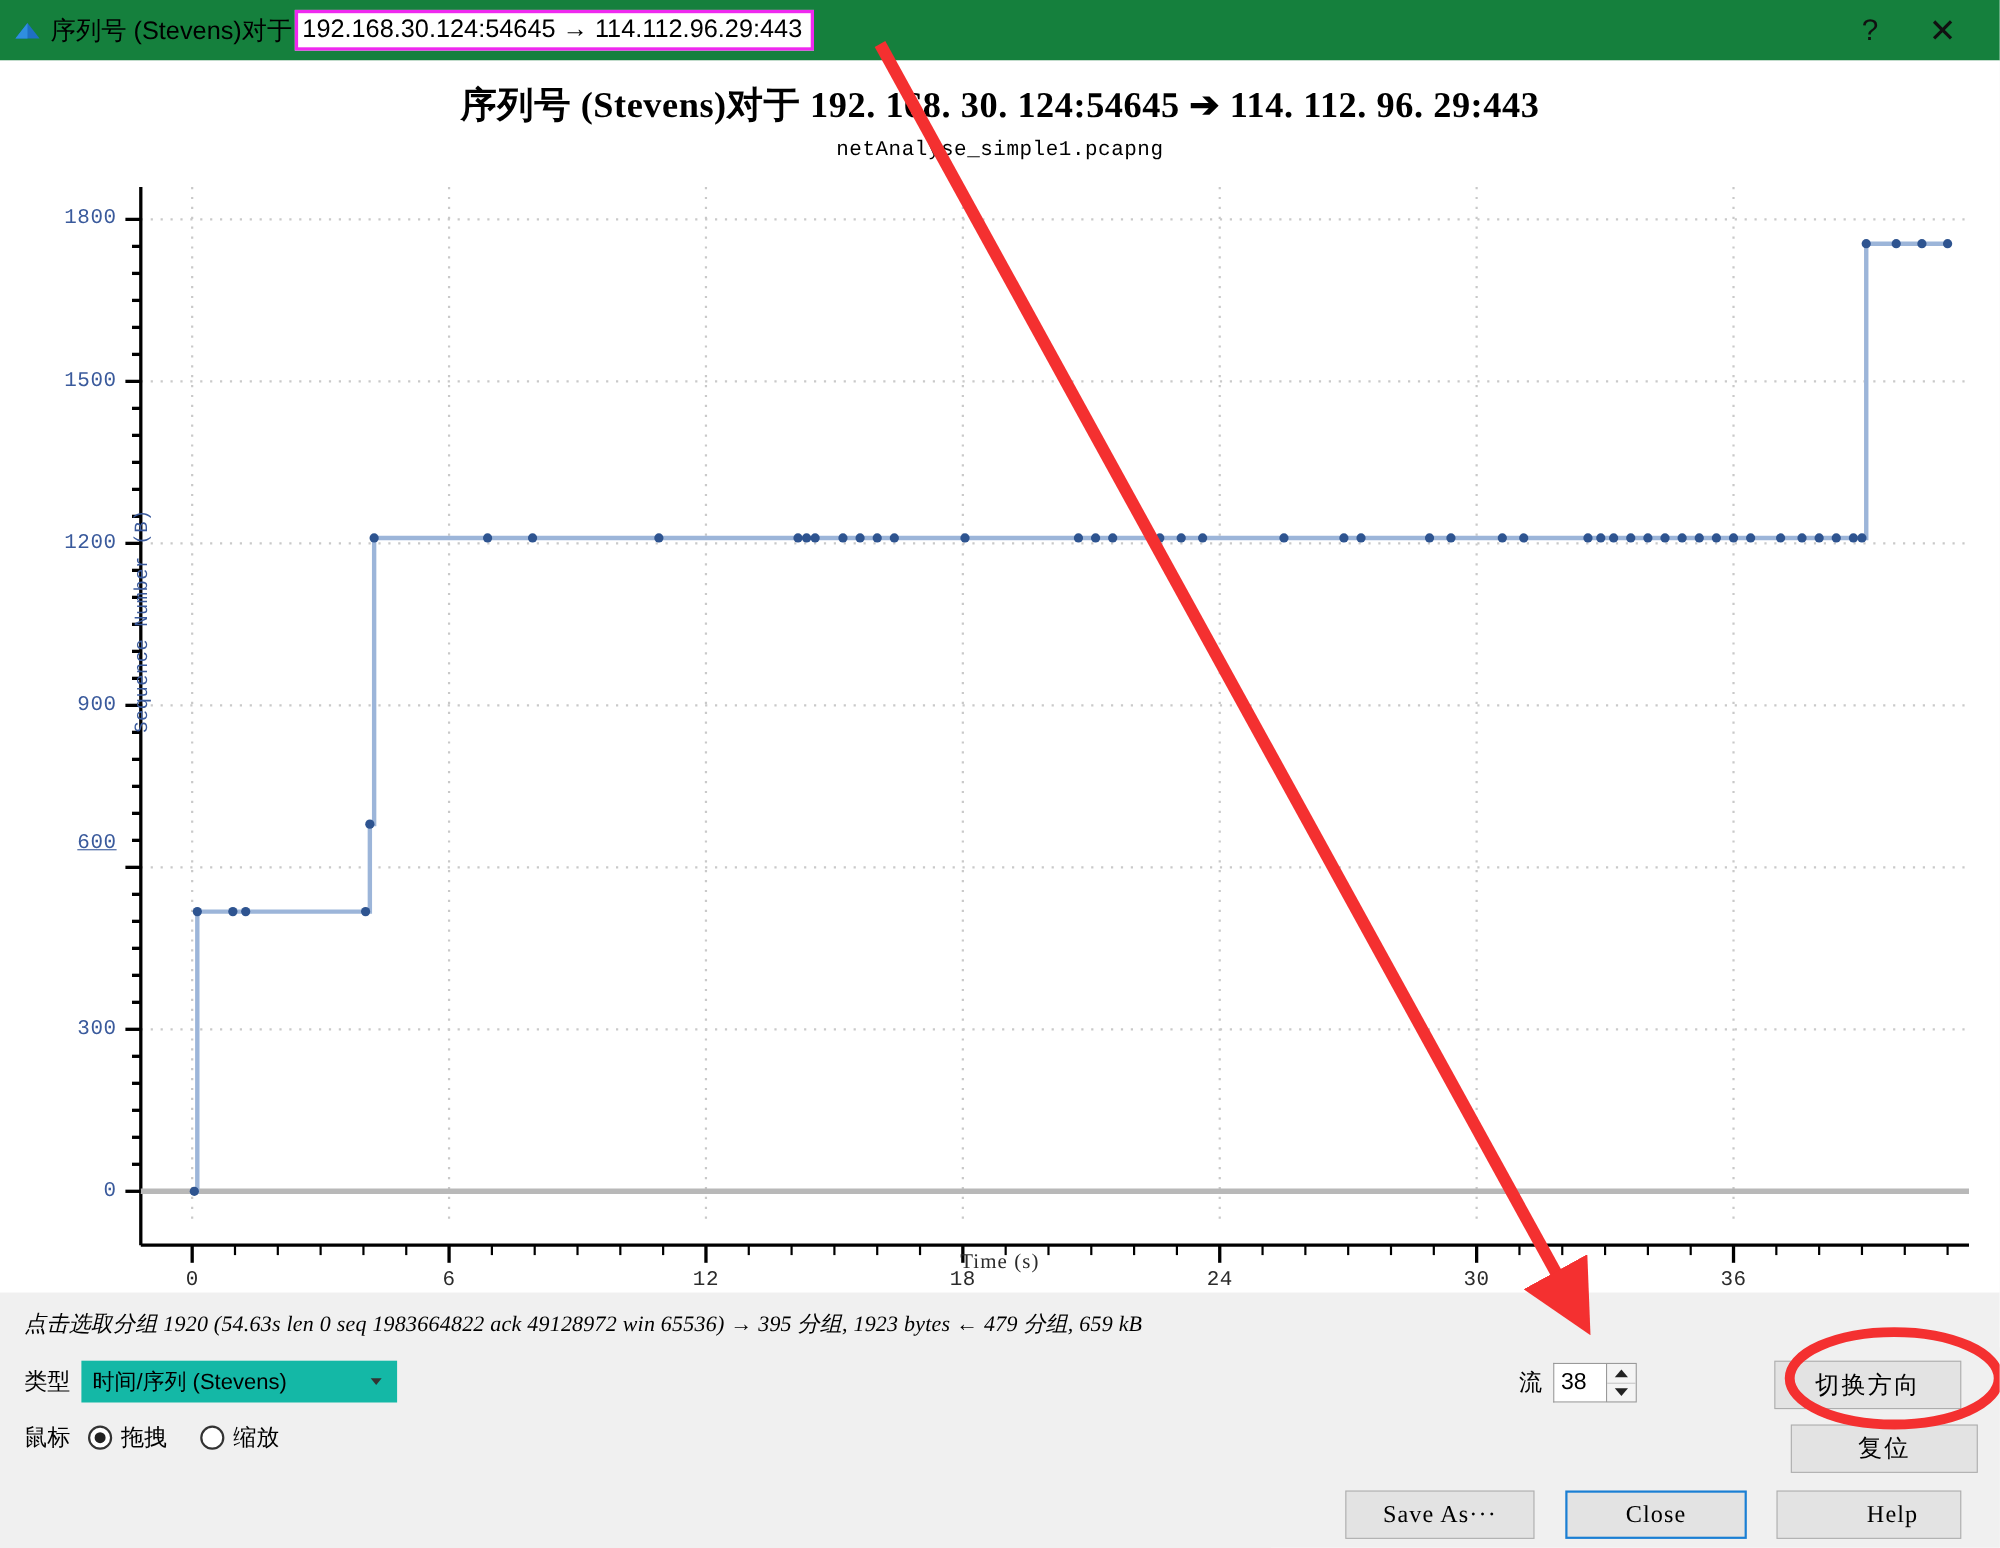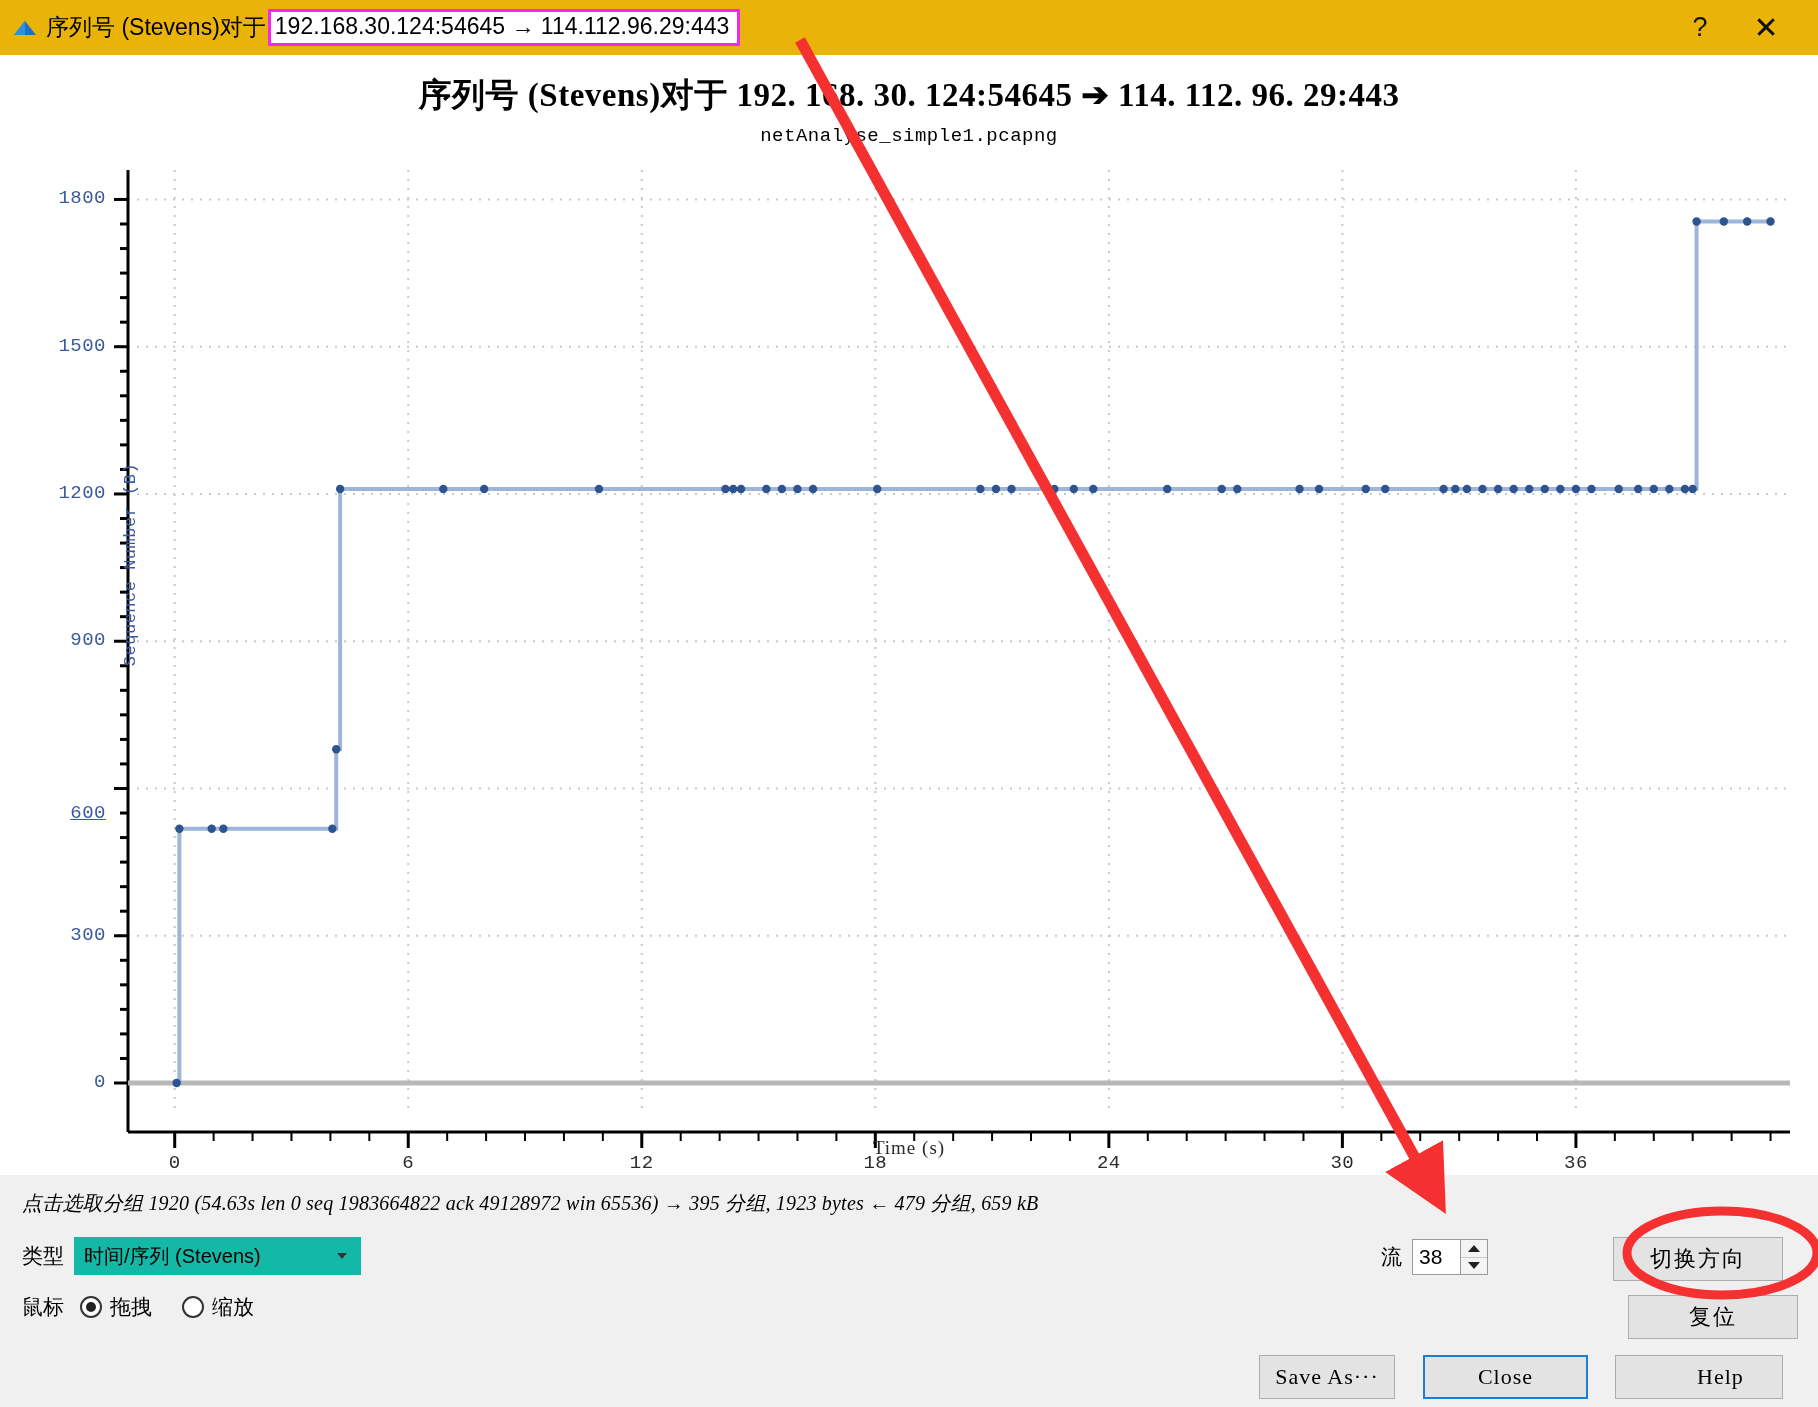--- a/index.html
+++ b/index.html
@@ -7,21 +7,21 @@
     width: 1818px; height: 1407px;
     background: #ffffff;
     font-family: "Liberation Sans", sans-serif;
     overflow: hidden;
   }
   #app { position: relative; width: 1818px; height: 1407px; background: #f0f0f0; }
 
   
   #titlebar {
     position: absolute; left: 0; top: 0; width: 1818px; height: 55px;
-    background: #eab308; display: flex; align-items: center;
+    background: #15803d; display: flex; align-items: center;
   }
   #wireshark-logo {
     width: 26px; height: 20px; margin-left: 12px; margin-right: 8px;
     position: relative; flex: none;
   }
   #wireshark-logo svg { display: block; }
   #title-text {
     font-size: 23px; color: #000; white-space: nowrap;
     font-family: "Liberation Sans", sans-serif;
   }
@@ -135,21 +135,21 @@
   .btn {
     background: #e3e3e3; border: 1px solid #adadad;
     font-family: "Liberation Serif", serif; font-size: 22px; color: #000;
     display: flex; align-items: center; justify-content: center;
     letter-spacing: 1px;
   }
   .btn-cn { font-family: "Liberation Sans", sans-serif; letter-spacing: 2px; }
 
   #btn-switch-dir { position: absolute; right: 35px; top: 12px; width: 170px; height: 44px; }
   #btn-reset      { position: absolute; right: 20px; top: 70px; width: 170px; height: 44px; }
-  #btn-saveas     { position: absolute; right: 423px; top: 130px; width: 136px; height: 44px; }
+  #btn-saveas     { position: absolute; right: 423px; top: 130px; width: 172px; height: 44px; }
   #btn-close      { position: absolute; right: 230px; top: 130px; width: 165px; height: 44px; border: 2px solid #1a7fd4; }
   #btn-help       { position: absolute; right: 35px; top: 130px; width: 168px; height: 44px; padding-left: 43px; }
 
   
   #annot { position: absolute; left: 0; top: 0; width: 1818px; height: 1407px; pointer-events: none; }
 </style>
 </head>
 <body>
 
 <div id="app">
@@ -331,21 +331,21 @@
           <circle cx="1747.185011709602" cy="166.54046997389037" r="4.2" fill="#2e5490"></circle>
           <circle cx="1770.5386416861827" cy="166.54046997389037" r="4.2" fill="#2e5490"></circle>
         </g>
     </svg>
 
     <div id="ylabel">Sequence Number (B)</div>
     <div id="xlabel">Time (s)</div>
     <div id="ytick-labels">
         <div class="ytick-label" style="left: 6px; top: 1016px;">0</div>
         <div class="ytick-label" style="left: 6px; top: 868.744px;">300</div>
-        <div class="ytick-label" style="left: 6px; top: 747px; text-decoration: underline;">600</div>
+        <div class="ytick-label" style="left: 6px; top: 700px; text-decoration: underline;">600</div>
         <div class="ytick-label" style="left: 6px; top: 574.227px;">900</div>
         <div class="ytick-label" style="left: 6px; top: 426.969px;">1200</div>
         <div class="ytick-label" style="left: 6px; top: 279.71px;">1500</div>
         <div class="ytick-label" style="left: 6px; top: 132.452px;">1800</div>
       </div>
     <div id="xtick-labels">
         <div class="xtick-label" style="left: 144.707px; top: 1097px;">0</div>
         <div class="xtick-label" style="left: 378.244px; top: 1097px;">6</div>
         <div class="xtick-label" style="left: 611.78px; top: 1097px;">12</div>
         <div class="xtick-label" style="left: 845.316px; top: 1097px;">18</div>

